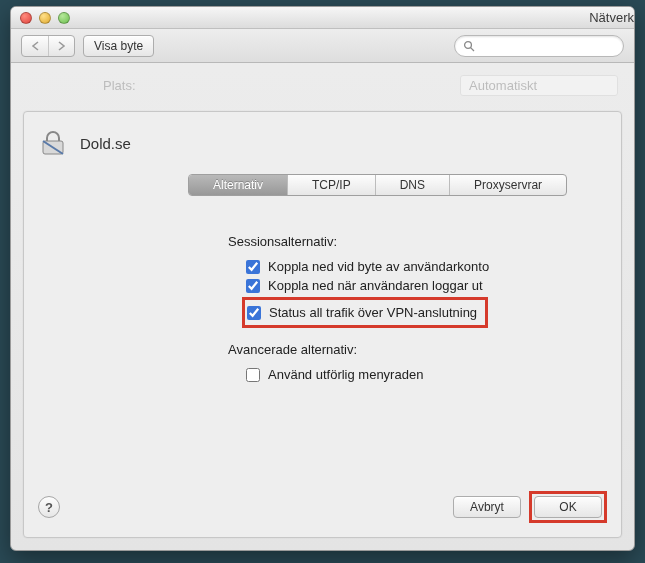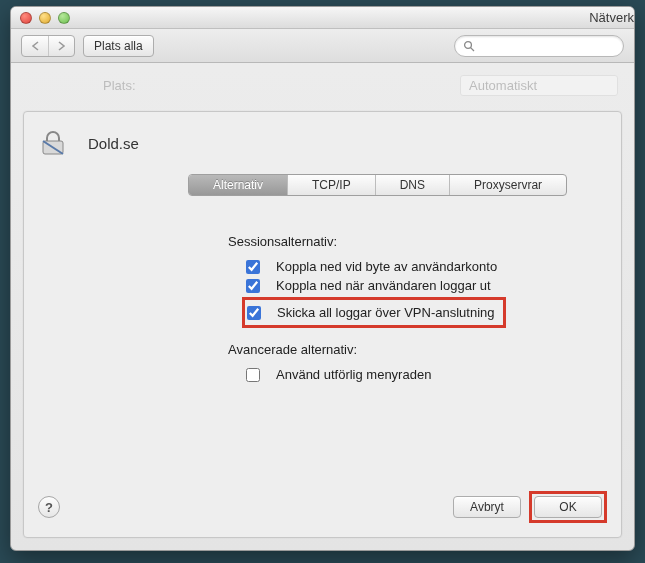--- a/index.html
+++ b/index.html
@@ -108,21 +108,21 @@
     position: absolute;
     left: 12px; right: 12px; bottom: 12px;
     top: 48px;
     background: #eeeeee;
     border: 1px solid #c7c7c7;
     border-radius: 4px;
     box-shadow: 0 0 0 1px rgba(0,0,0,.02);
     padding: 0;
   }
   .vpnhead {
-    display: flex; align-items: center; gap: 20px;
+    display: flex; align-items: center; gap: 12px;
     padding: 16px 14px 10px 14px;
   }
   .lockicon {
     width: 30px; height: 30px;
     display:flex; align-items:center; justify-content:center;
   }
   .vpnname { font-size: 15px; color: #333; }
 
   .tabs {
     display: flex;
@@ -145,21 +145,21 @@
     color: #fff;
     text-shadow: 0 -1px 0 rgba(0,0,0,.25);
   }
 
   .options {
     padding: 20px 20px 0 204px;
     color: #222;
   }
   .section-label { font-size: 13px; margin: 18px 0 8px; color:#222;}
   .opt {
-    display: flex; align-items: center; gap: 16px;
+    display: flex; align-items: center; gap: 8px;
     padding: 2px 0;
     font-size: 13px;
   }
   .opt input[type=checkbox]{
     width:14px; height:14px; accent-color:#3a74d8;
   }
   .highlight-box {
     border: 3px solid #d53a2b;
     padding: 3px 8px 3px 2px;
     margin: 2px 0 2px -4px;
@@ -208,21 +208,21 @@
             <path d="M7 1 L2 5 L7 9" fill="none" stroke="#9a9a9a" stroke-width="1.6"></path>
           </svg>
       </div>
       <div class="navbtn">
         <svg width="9" height="10" viewBox="0 0 9 10">
             <path d="M2 1 L7 5 L2 9" fill="none" stroke="#9a9a9a" stroke-width="1.6"></path>
           </svg>
       </div>
     </div>
     <div class="btn">
-      <span>Plats alla</span>
+      <span>Visa byte</span>
     </div>
     <div class="searchwrap">
       <svg width="12" height="12" viewBox="0 0 12 12">
         <circle cx="5" cy="5" r="3.4" fill="none" stroke="#8a8a8a" stroke-width="1.3"></circle>
         <line x1="7.6" y1="7.6" x2="11" y2="11" stroke="#8a8a8a" stroke-width="1.3"></line>
       </svg>
       <input type="text" placeholder="" style="">
     </div>
   </div>
 
@@ -285,21 +285,21 @@
           <span>Koppla ned vid byte av användarkonto</span>
         </div>
         <div class="opt" style="padding-left:18px;">
           <input type="checkbox" checked="" style="">
           <span>Koppla ned när användaren loggar ut</span>
         </div>
 
         <div class="highlight-box" style="margin-left:14px;">
           <div class="opt">
             <input type="checkbox" checked="" style="">
-            <span>Skicka all loggar över VPN-anslutning</span>
+            <span>Status all trafik över VPN-anslutning</span>
           </div>
         </div>
 
         <div class="section-label" style="margin-top:14px;">Avancerade alternativ:</div>
         <div class="opt" style="padding-left:18px;">
           <input type="checkbox" style="">
           <span>Använd utförlig menyraden</span>
         </div>
       </div>
 

